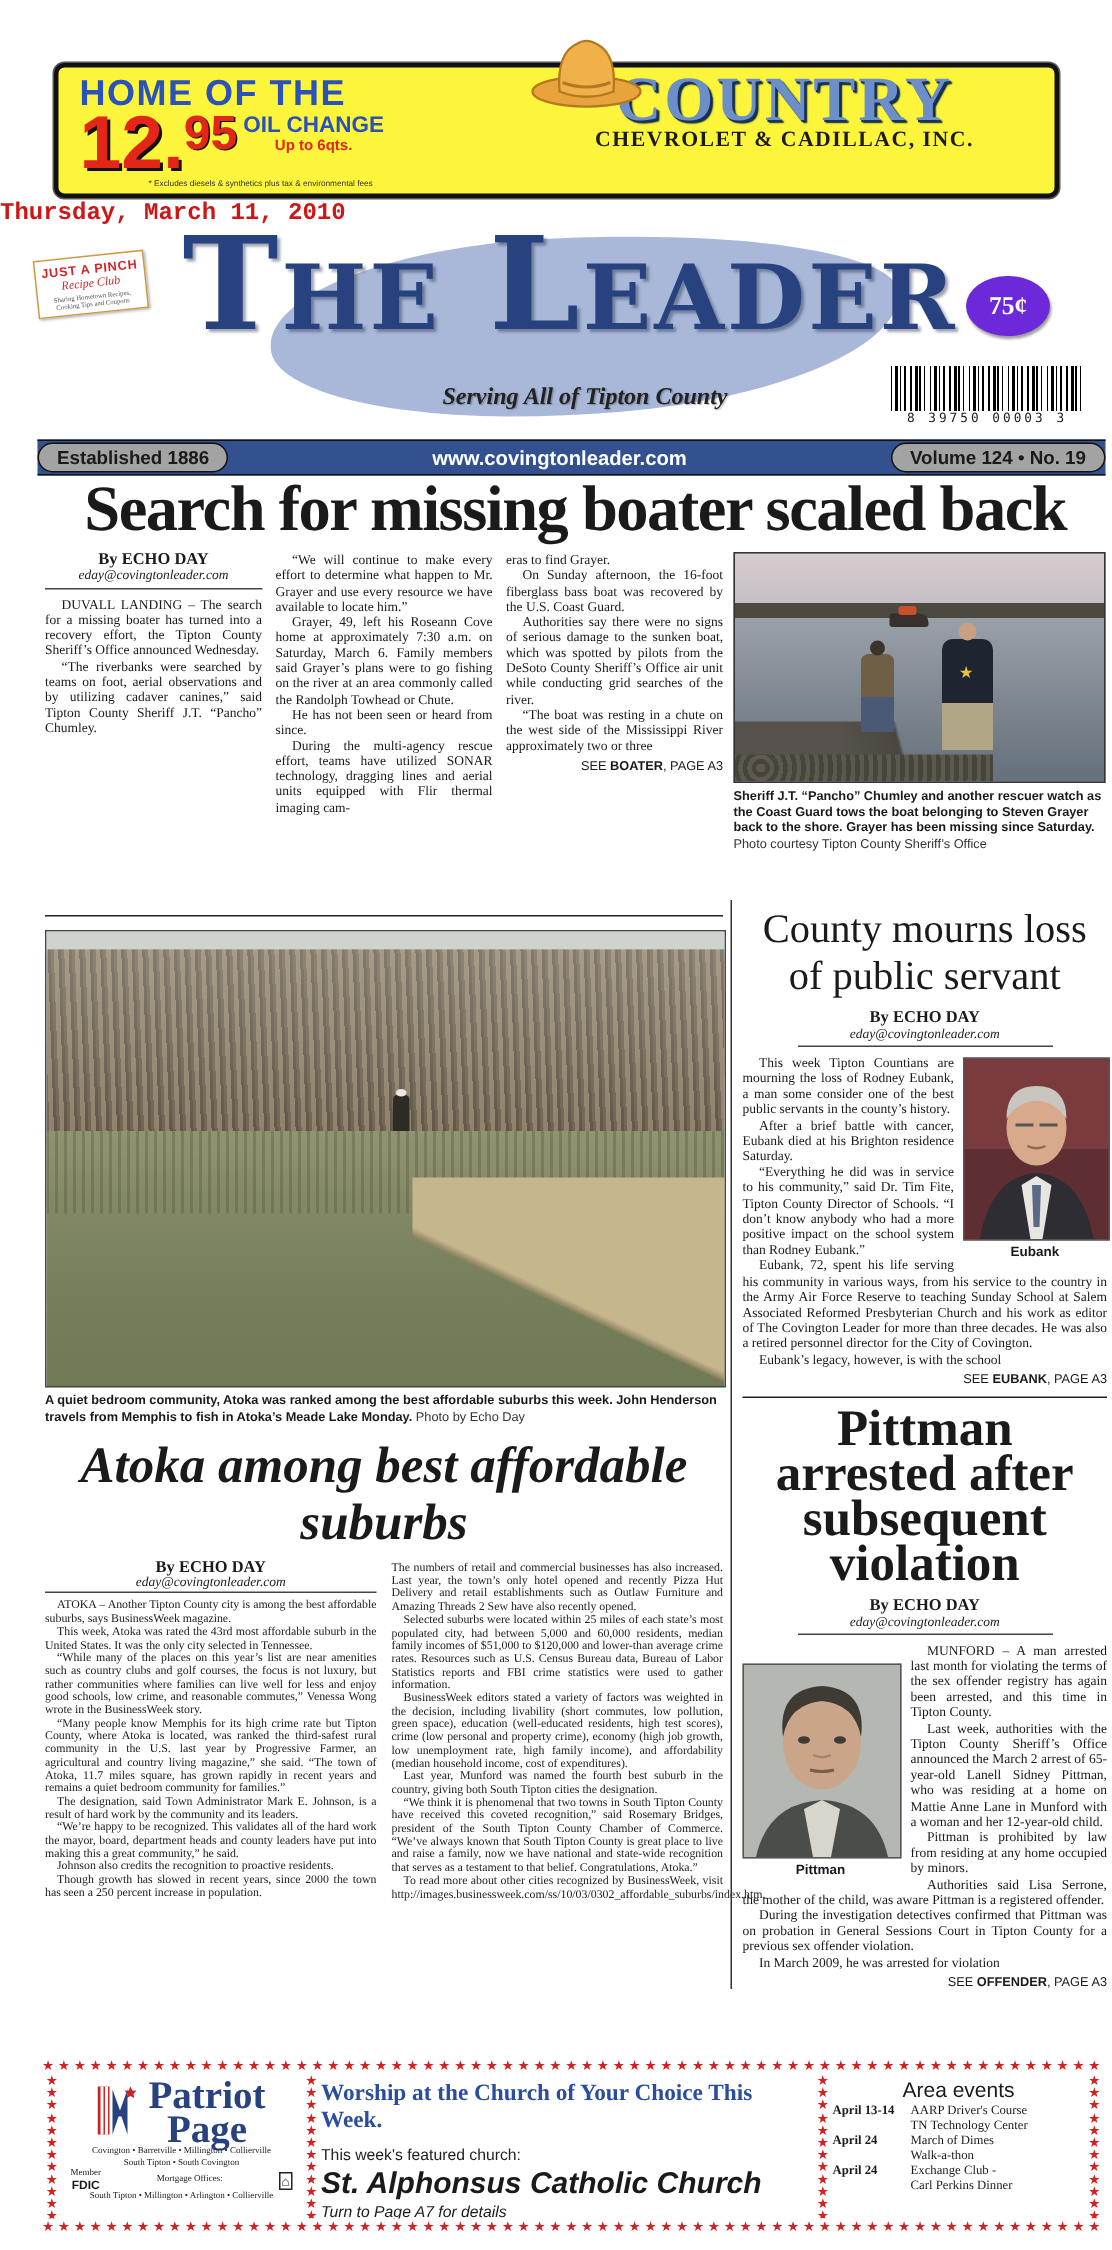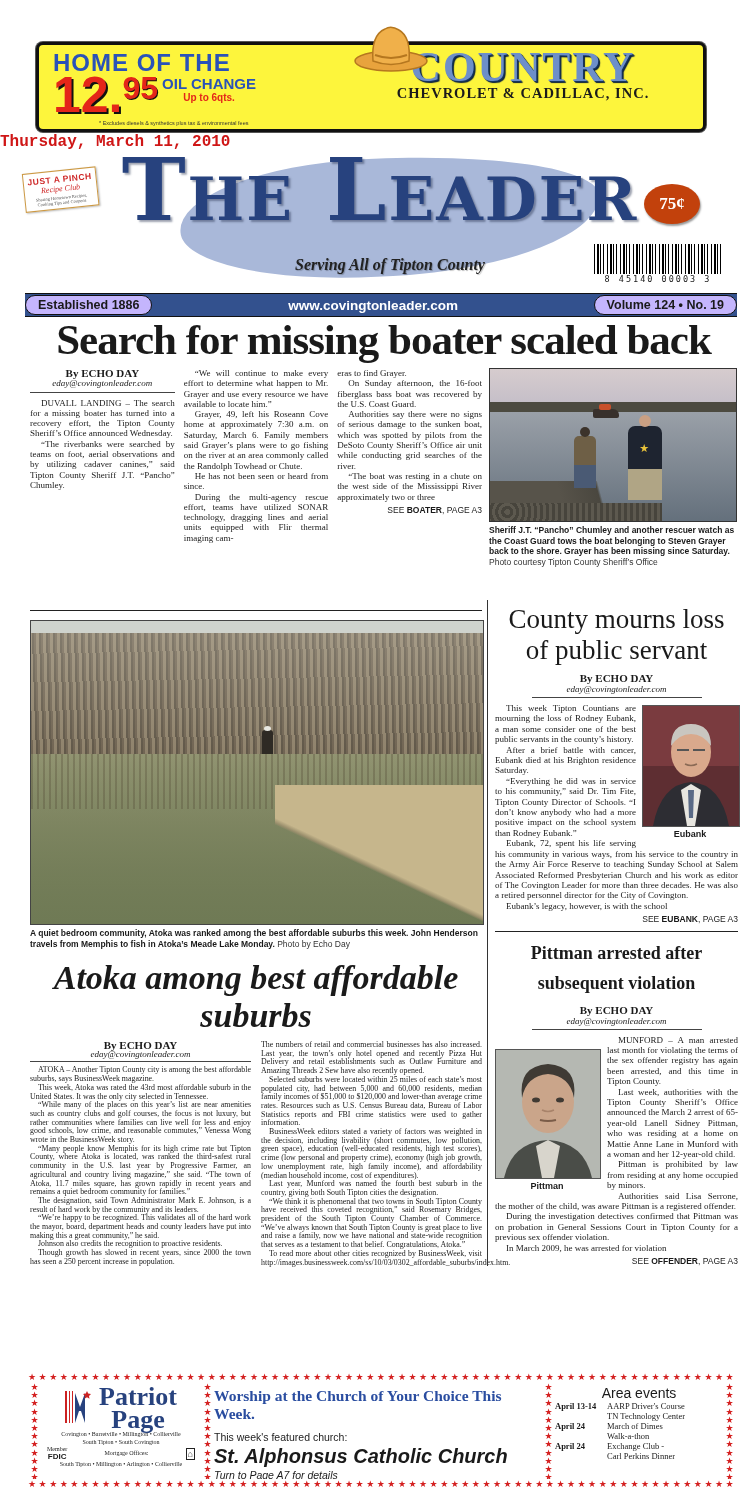--- a/index.html
+++ b/index.html
@@ -24,33 +24,33 @@
   .hat{position:absolute;left:8px;top:-24px;}
 
   
   .dateline{position:absolute;left:0;top:133px;width:100%;text-align:left;color:#cf1616;font-family:Liberation Mono, monospace;font-weight:bold;font-size:16px;}
 
   
   .masthead{position:absolute;left:30px;top:152px;width:700px;height:132px;}
   .county-map{position:absolute;left:150px;top:6px;width:420px;height:118px;background:#a9b8d9;border-radius:46% 58% 52% 48%/55% 42% 62% 48%;transform:rotate(-3deg);}
   .paper-title{position:absolute;left:60px;top:-12px;width:580px;text-align:center;font-family:"DejaVu Serif",serif;font-variant:small-caps;font-weight:bold;font-size:86px;line-height:100px;color:#27427e;letter-spacing:2px;text-shadow:2px 2px 2px rgba(40,50,80,.45);}
   .tagline{position:absolute;left:160px;top:104px;width:400px;text-align:center;font-style:italic;font-weight:bold;font-size:16px;color:#222;text-shadow:1px 1px 1px rgba(0,0,0,.25);}
-  .price-oval{position:absolute;right:30px;top:32px;width:56px;height:40px;background:#c2410c;border-radius:50%;color:#fff;font-weight:bold;font-size:17px;display:flex;align-items:center;justify-content:center;box-shadow:1px 2px 2px rgba(0,0,0,.4);}
+  .price-oval{position:absolute;right:30px;top:32px;width:56px;height:40px;background:#6d28d9;border-radius:50%;color:#fff;font-weight:bold;font-size:17px;display:flex;align-items:center;justify-content:center;box-shadow:1px 2px 2px rgba(0,0,0,.4);}
   .recipe{position:absolute;left:-4px;top:18px;width:74px;height:84px;transform:rotate(-6deg);}
   .recipe-card{background:#fff;border:1px solid #c94;box-shadow:1px 1px 2px rgba(0,0,0,.3);padding:3px 2px;text-align:center;}
   .recipe-t{color:#cf2a2a;font-family:"Liberation Sans",sans-serif;font-weight:bold;font-size:8.5px;letter-spacing:.5px;}
   .recipe-s{color:#cf2a2a;font-style:italic;font-size:8px;}
   .recipe-n{color:#555;font-size:4.5px;margin-top:2px;}
   .barcode{position:absolute;right:6px;bottom:-2px;width:128px;text-align:center;background:#fff;padding:2px;}
   .bars{height:30px;background:repeating-linear-gradient(90deg,#000 0 1px,#fff 1px 3px,#000 3px 5px,#fff 5px 6px,#000 6px 7px,#fff 7px 9px,#000 9px 10px,#fff 10px 13px);}
   .bar-digits{font-family:"DejaVu Sans Mono",monospace;font-size:8.5px;letter-spacing:2px;}
 
   
   .infobar{position:absolute;left:25px;top:293px;width:712px;height:22px;background:#33518e;border-top:1px solid #111;border-bottom:1px solid #111;display:flex;align-items:center;justify-content:space-between;}
-  .pill{background:#c4b5fd;border:1.5px solid #111;border-radius:11px;font-family:"Liberation Sans",sans-serif;font-weight:bold;font-size:12.5px;padding:0 12px;height:18px;line-height:18px;}
+  .pill{background:#a3a3a3;border:1.5px solid #111;border-radius:11px;font-family:"Liberation Sans",sans-serif;font-weight:bold;font-size:12.5px;padding:0 12px;height:18px;line-height:18px;}
   .site{color:#fff;font-family:"Liberation Sans",sans-serif;font-weight:bold;font-size:13.5px;}
 
   
   .mainhead{position:absolute;left:30px;top:317px;width:707px;text-align:center;font-weight:bold;font-size:43px;letter-spacing:-1px;line-height:46px;}
 
   
   p{margin:0;text-indent:11px;text-align:justify;}
   .byline{ text-align:center;border-bottom:1px solid #444;padding-bottom:3px;margin-bottom:5px;}
   .byline .by{font-weight:bold;font-size:11px;display:block;}
   .byline .em{font-style:italic;font-size:9px;display:block;}
@@ -99,21 +99,21 @@
   .atoka-cols{display:flex;gap:10px;}
   .atoka-col{width:221px;font-size:7.9px;line-height:8.7px;}
   .atoka-col p{text-indent:8px;}
   .atoka-col.cont p:first-child{text-indent:0;}
   .atoka-byline{width:221px;margin:0 auto 4px;}
 
   
   .right-rail{position:absolute;left:487px;top:600px;width:250px;border-left:1px solid #333;padding-left:0;}
   .right-rail .inner{padding-left:7px;}
   .eubank-head{font-weight:normal;font-size:27px;line-height:31px;text-align:center;margin:4px 0 6px;}
-  .pittman-head{font-weight:bold;font-size:18px;line-height:30px;text-align:center;margin:6px 0 6px;}
+  .pittman-head{font-weight:bold;font-size:34px;line-height:30px;text-align:center;margin:6px 0 6px;}
   .rail-body{font-size:9px;line-height:10.4px;}
   .portrait-r{float:right;margin:2px 0 2px 6px;width:96px;text-align:center;}
   .portrait-l{float:left;margin:2px 8px 2px 0;width:104px;text-align:center;}
   .portrait-label{font-family:"Liberation Sans",sans-serif;font-weight:bold;font-size:9px;}
   .clear{clear:both;}
 
   
   .bottom{position:absolute;left:28px;top:1372px;width:708px;height:118px;display:flex;flex-direction:column;}
   .stars-h{color:#d42020;font-size:9px;letter-spacing:2.5px;line-height:11px;white-space:nowrap;overflow:hidden;text-align:center;}
   .bottom-mid{flex:1;display:flex;overflow:hidden;}
@@ -175,21 +175,21 @@
         <div class="recipe-t">JUST A PINCH</div>
         <div class="recipe-s">Recipe Club</div>
         <div class="recipe-n">Sharing Hometown Recipes, Cooking Tips and Coupons</div>
       </div>
     </div>
     <div class="paper-title">The Leader</div>
     <div class="price-oval">75¢</div>
     <div class="tagline">Serving All of Tipton County</div>
     <div class="barcode">
       <div class="bars"></div>
-      <div class="bar-digits">8 45140 00003 3</div>
+      <div class="bar-digits">8 39750 00003 3</div>
     </div>
   </div>
 
   <div class="infobar">
     <div class="pill">Established 1886</div>
     <div class="site">www.covingtonleader.com</div>
     <div class="pill">Volume 124 • No. 19</div>
   </div>
 
   <div class="mainhead">Search for missing boater scaled back</div>

